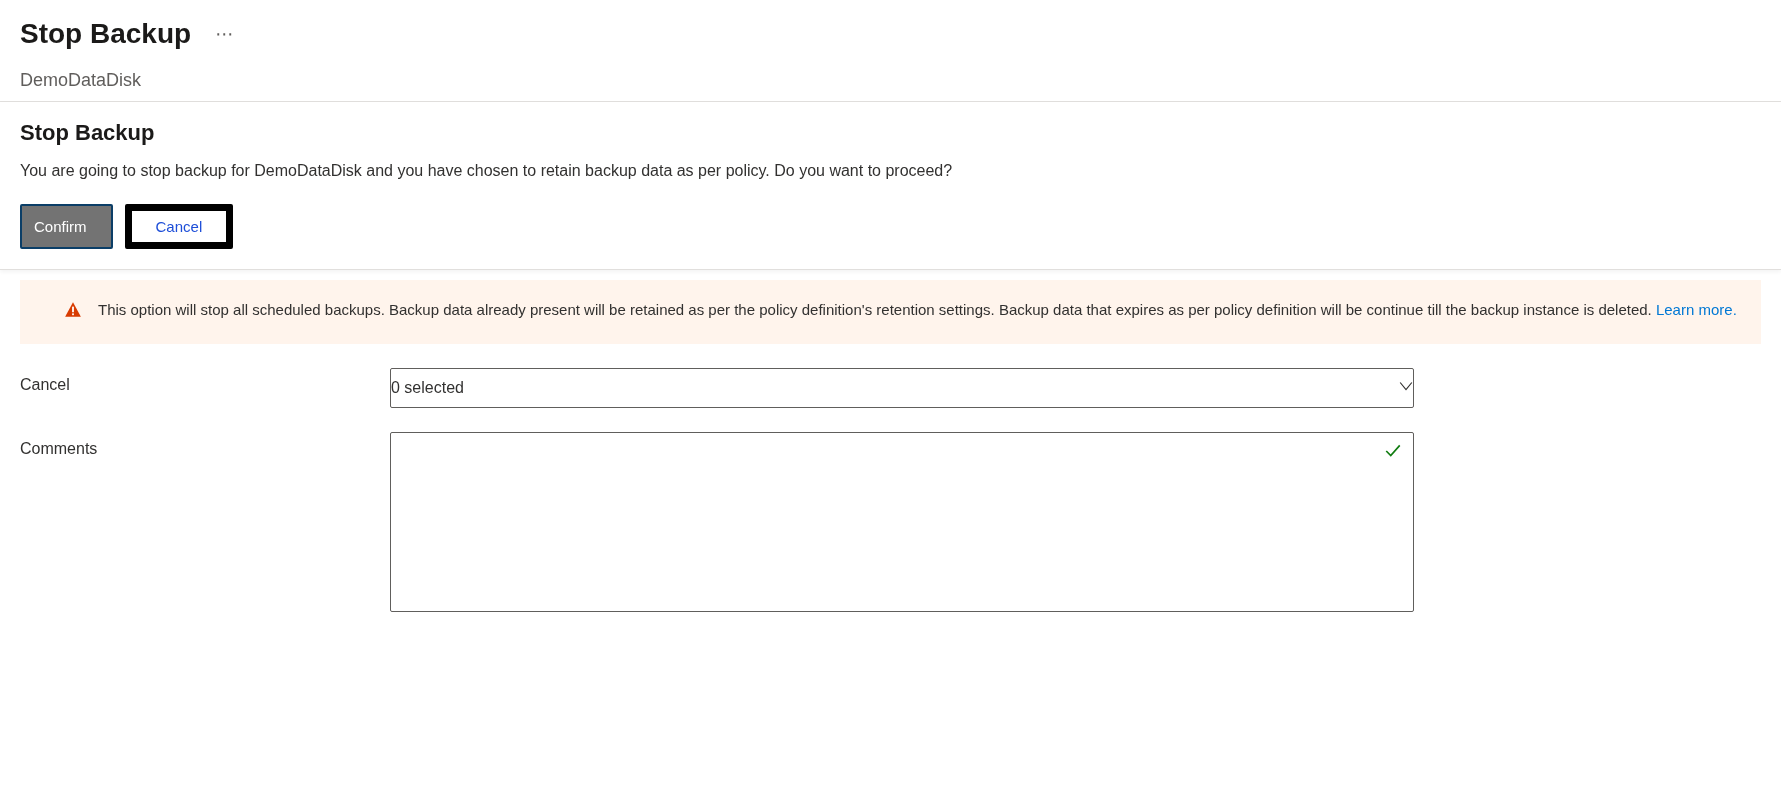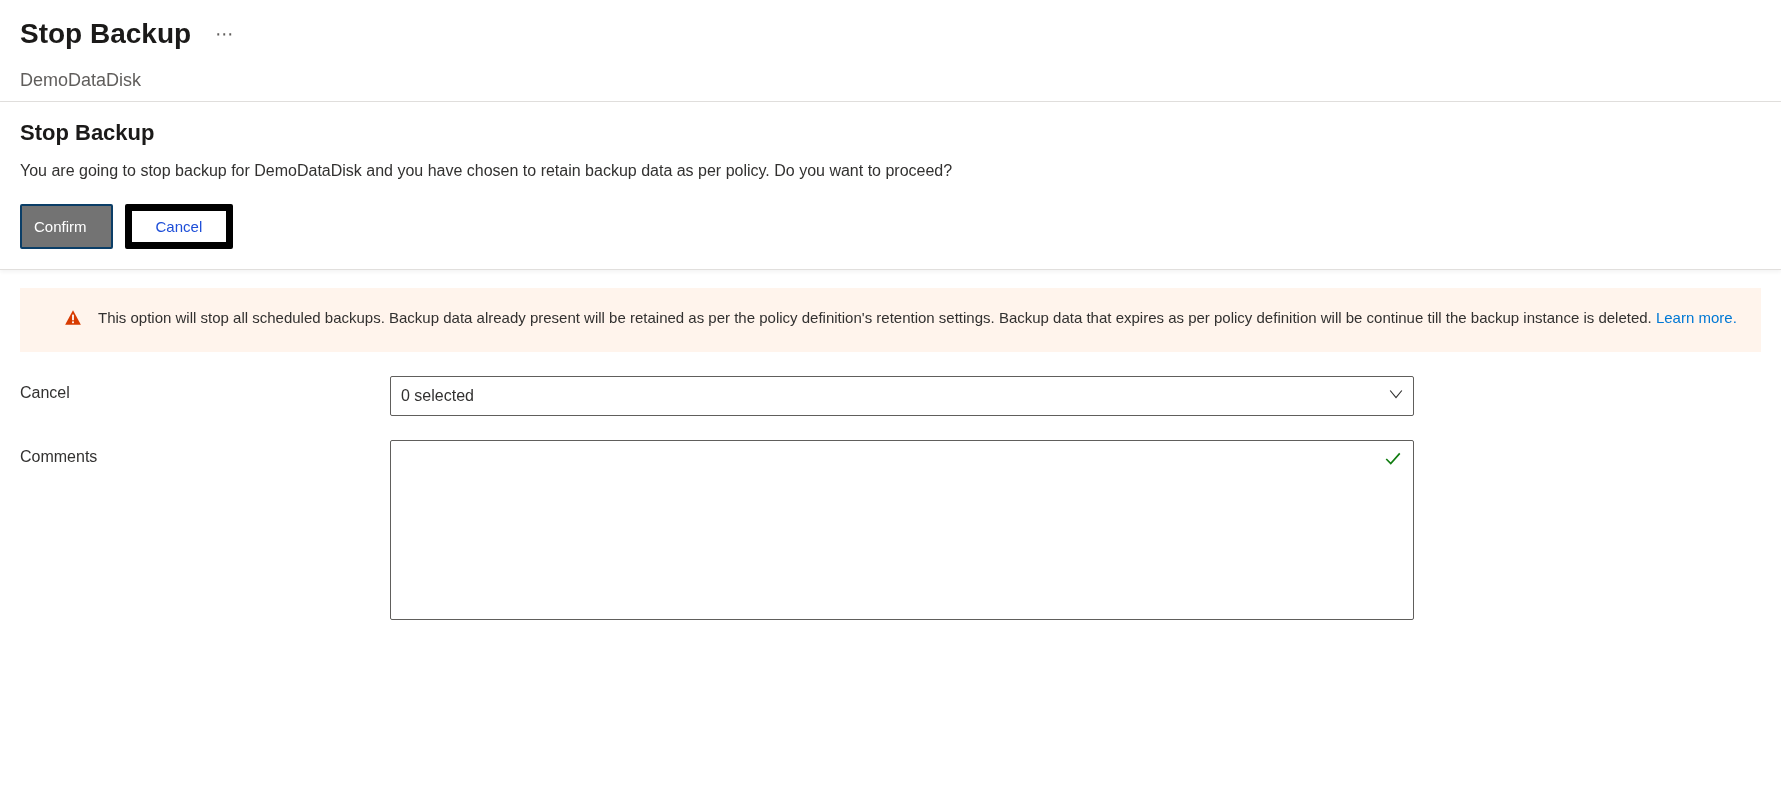--- a/index.html
+++ b/index.html
@@ -89,21 +89,21 @@
       color: #605e5c;
     }
     .policy-link {
       color: #0078d4;
       text-decoration: none;
       cursor: pointer;
     }
     .warning-banner {
       background: #fff4ec;
       padding: 18px 20px 18px 44px;
-      margin: 16px 20px 24px 20px;
+      margin: 8px 20px 24px 20px;
       display: flex;
       align-items: flex-start;
       gap: 16px;
       font-size: 15px;
       line-height: 1.6;
     }
     .warning-icon {
       flex-shrink: 0;
       width: 18px;
       height: 18px;
@@ -134,21 +134,21 @@
       position: relative;
     }
     .dropdown {
       width: 100%;
       height: 40px;
       border: 1px solid #605e5c;
       border-radius: 2px;
       display: flex;
       align-items: center;
       justify-content: space-between;
-      padding: 0 10px;
+      padding: 0 0;
       font-size: 16px;
       color: #323130;
       background: #ffffff;
       cursor: pointer;
     }
     .chevron-down {
       width: 14px;
       height: 14px;
     }
     .textarea-wrap {

